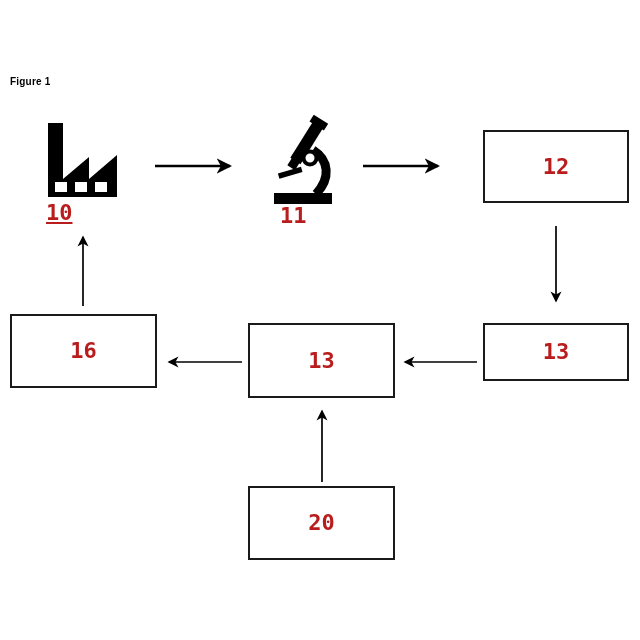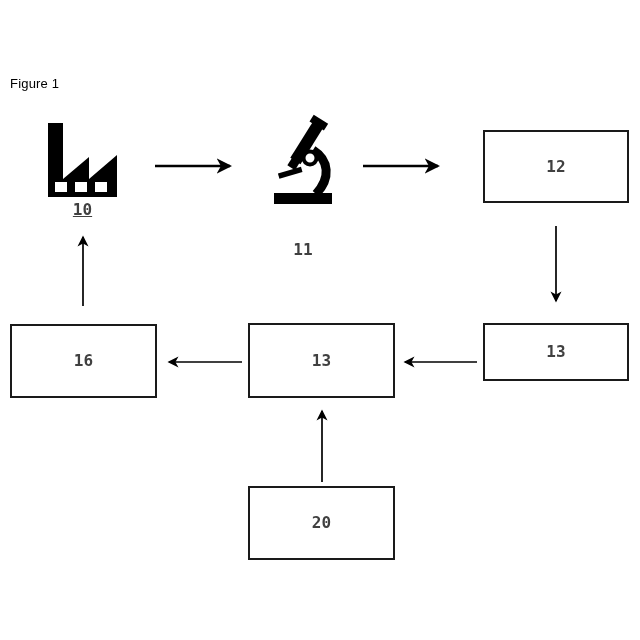--- a/index.html
+++ b/index.html
@@ -12,47 +12,46 @@
     width: 640px;
     height: 640px;
     background: #ffffff;
     font-family: "Liberation Sans", sans-serif;
     overflow: hidden;
   }
   .figure-title {
     position: absolute;
     left: 10px;
     top: 76px;
-    font-size: 13px;
-    font-weight: 400;
+    font-size: 10px;
+    font-weight: 700;
     color: #000000;
     letter-spacing: 0.2px;
   }
   .arrows {
     position: absolute;
     left: 0;
     top: 0;
     width: 640px;
     height: 640px;
   }
   .icon-node {
     position: absolute;
   }
   .icon-node svg {
     display: block;
     width: 100%;
     height: 100%;
   }
   .node-label {
     position: absolute;
-    text-align: center;
     font-family: "DejaVu Sans Mono", monospace;
     font-weight: 700;
-    font-size: 16px;
-    color: #404040;
+    font-size: 22px;
+    color: #b91c1c;
     line-height: 1;
   }
   .pbox {
     position: absolute;
     border: 2px solid #1a1a1a;
     background: #ffffff;
     box-sizing: border-box;
     display: flex;
     align-items: center;
     justify-content: center;
@@ -99,35 +98,35 @@
       <path d="M41,36 C57,46 59,64 44,80" fill="none" stroke="#000000" stroke-width="9"></path>
       <g transform="rotate(32 34 30)">
         <rect x="25" y="1" width="17" height="8" fill="#000000"></rect>
         <rect x="28" y="8" width="12" height="42" fill="#000000"></rect>
         <rect x="29.5" y="49" width="9" height="9" fill="#000000"></rect>
       </g>
       <circle cx="38" cy="44" r="6.5" fill="#ffffff" stroke="#000000" stroke-width="4"></circle>
       <rect x="6" y="56" width="24" height="5.5" fill="#000000" transform="rotate(-16 18 58)"></rect>
     </svg>
   </div>
-  <div class="node-label" style="left:272px; top:205px; width:62px;margin-top:37px;">11</div>
+  <div class="node-label" style="left:280px; top:205px; width:62px;">11</div>
 
   <div class="pbox" style="left:483px; top:130px; width:146px; height:73px;">
     <span class="node-label">12</span>
   </div>
 
   <div class="pbox" style="left:483px; top:323px; width:146px; height:58px;">
     <span class="node-label">13</span>
   </div>
 
   <div class="pbox" style="left:248px; top:323px; width:147px; height:75px;">
     <span class="node-label">13</span>
   </div>
 
   <div class="pbox" style="left:248px; top:486px; width:147px; height:74px;">
     <span class="node-label">20</span>
   </div>
 
-  <div class="pbox" style="left:10px; top:324px; width:147px; height:74px;">
+  <div class="pbox" style="left:10px; top:314px; width:147px; height:74px;">
     <span class="node-label">16</span>
   </div>
 
 </div>
 
 </body></html>

